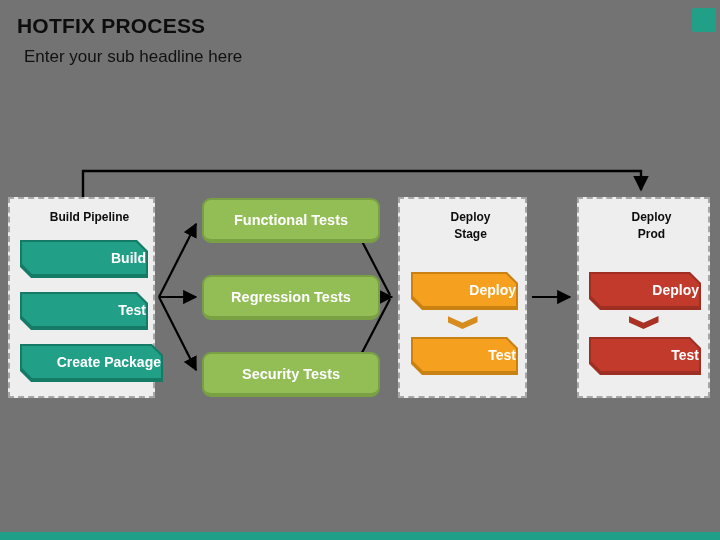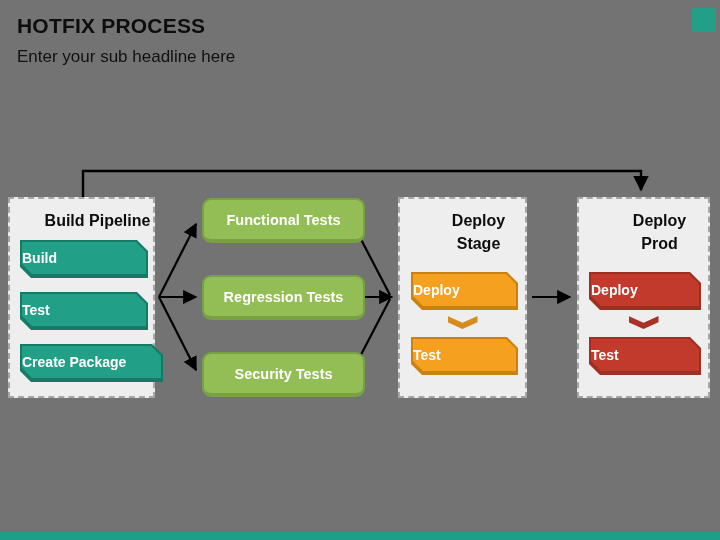--- a/index.html
+++ b/index.html
@@ -9,38 +9,38 @@
     --red:#C13A2B; --red-dark:#9E2F22; --chev-red:#A93226;
     --panel-bg:#EEEEEE; --panel-border:#A6A6A6;
     --bar:#1F9E88; --ink:#0D0D0D; --line:#000000;
   }
   *{margin:0;padding:0;box-sizing:border-box;}
   html,body{width:720px;height:540px;}
   body{font-family:"Liberation Sans", sans-serif;background:#ffffff;}
   .slide{position:relative;width:720px;height:540px;background:#737373;overflow:hidden;}
 
   .page-title{position:absolute;left:17px;top:14px;font-size:21px;font-weight:700;color:var(--ink);letter-spacing:.2px;}
-  .page-subtitle{position:absolute;left:17px;top:47px;font-size:17px;color:#111111;}
+  .page-subtitle{position:absolute;left:24px;top:47px;font-size:17px;color:#111111;}
   .brand-square{position:absolute;left:692px;top:8px;width:24px;height:24px;border-radius:3px;background:var(--teal);}
 
   .path-label{position:absolute;left:200px;top:146px;width:324px;text-align:center;font-size:15px;color:var(--ink);}
 
   svg.connectors{position:absolute;left:0;top:0;width:720px;height:540px;pointer-events:none;}
 
   .group{position:absolute;background:var(--panel-bg);border:2px dashed var(--panel-border);}
   .group-build{left:8px;top:197px;width:147px;height:201px;}
   .group-stage{left:398px;top:197px;width:129px;height:201px;}
   .group-prod{left:577px;top:197px;width:133px;height:201px;}
-  .group-title{position:absolute;top:10px;left:16px;width:100%;text-align:center;font-size:16px;font-weight:700;color:var(--ink);white-space:pre-line;line-height:1.45;}
+  .group-title{position:absolute;top:10px;left:8px;width:100%;text-align:center;font-size:12px;font-weight:700;color:var(--ink);white-space:pre-line;line-height:1.45;}
 
   
   .bevel{position:absolute;clip-path:polygon(0 0, calc(100% - 11px) 0, 100% 11px, 100% 100%, 11px 100%, 0 calc(100% - 11px));}
   .bevel .inner{position:absolute;left:2px;top:2px;right:2px;bottom:4px;
     clip-path:polygon(0 0, calc(100% - 10px) 0, 100% 10px, 100% 100%, 10px 100%, 0 calc(100% - 10px));
-    display:flex;align-items:center;justify-content:flex-start;}
+    display:flex;align-items:center;justify-content:flex-end;}
   .bevel .label{color:#ffffff;font-weight:700;font-size:14px;}
   .teal-step{background:var(--teal-dark);}
   .teal-step .inner{background:var(--teal);}
   .orange-step{background:var(--orange-dark);}
   .orange-step .inner{background:var(--orange);}
   .red-step{background:var(--red-dark);}
   .red-step .inner{background:var(--red);}
 
   .step-b1{left:10px;top:41px;width:128px;height:38px;}
   .step-b2{left:10px;top:93px;width:128px;height:38px;}
@@ -48,21 +48,21 @@
   .step-s1{left:11px;top:73px;width:107px;height:38px;}
   .step-s2{left:11px;top:138px;width:107px;height:38px;}
   .step-p1{left:10px;top:73px;width:112px;height:38px;}
   .step-p2{left:10px;top:138px;width:112px;height:38px;}
 
   .chevron{position:absolute;top:117px;left:50%;margin-left:-15px;width:30px;height:13px;
     clip-path:polygon(0 0, 50% 52%, 100% 0, 100% 48%, 50% 100%, 0 48%);}
   .chevron.orange{background:var(--chev-orange);}
   .chevron.red{background:var(--chev-red);}
 
-  .test-box{position:absolute;left:202px;width:163px;height:45px;background:var(--green);
+  .test-box{position:absolute;left:202px;width:178px;height:45px;background:var(--green);
     border:2px solid var(--green-dark);border-bottom-width:4px;border-radius:9px;
     display:flex;align-items:center;justify-content:center;}
   .test-box .label{color:#ffffff;font-weight:700;font-size:14.5px;}
   .test-1{top:198px;} .test-2{top:275px;} .test-3{top:352px;}
 
   .bottom-bar{position:absolute;left:0;top:532px;width:720px;height:8px;background:var(--bar);}
 </style>
 </head>
 <body>
 

